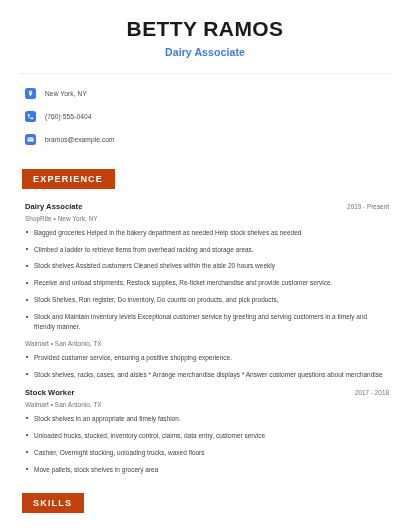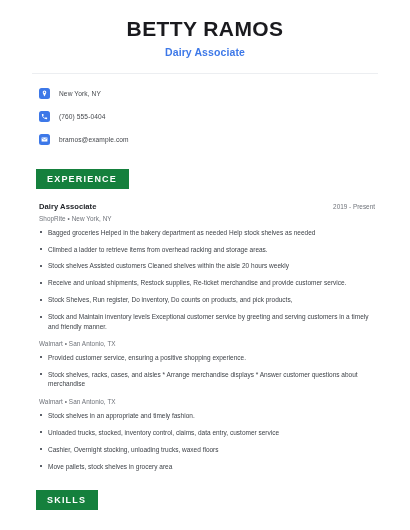--- a/index.html
+++ b/index.html
@@ -13,21 +13,21 @@
     overflow: hidden;
     font-family: "Liberation Sans", sans-serif;
     color: #2b2b2b;
     -webkit-font-smoothing: antialiased;
   }
   .page {
     width: 410px;
     height: 432px;
     position: relative;
     box-sizing: border-box;
-    padding: 0 32px;
+    padding: 0 18px;
   }
 
   
   .header {
     padding-top: 17px;
     text-align: center;
   }
   .name {
     font-size: 21px;
     font-weight: bold;
@@ -75,21 +75,21 @@
   .c-icon svg { display: block; }
   .c-text {
     font-size: 6.6px;
     color: #45484d;
     letter-spacing: 0.1px;
   }
 
   
   .section-badge {
     display: inline-block;
-    background: #15803d;
+    background: #c2410c;
     color: #ffffff;
     font-size: 9px;
     font-weight: bold;
     letter-spacing: 1.2px;
     padding: 5px 12px 5px 11px;
     margin-left: 4px;
     text-align: right;
   }
   .section-experience { margin-top: 21px; }
   .section-skills { margin-top: 18px; }
@@ -210,20 +210,24 @@
 
       <div class="job">
         <div class="job-company">Walmart • San Antonio, TX</div>
         <ul class="bullets">
           <li>Provided customer service, ensuring a positive shopping experience.</li>
           <li>Stock shelves, racks, cases, and aisles * Arrange merchandise displays * Answer customer questions about merchandise</li>
         </ul>
       </div>
 
       <div class="job">
+        <div class="job-head">
+          <span class="job-role">Stock Worker</span>
+          <span class="job-dates">2017 - 2018</span>
+        </div>
         <div class="job-company">Walmart • San Antonio, TX</div>
         <ul class="bullets">
           <li>Stock shelves in an appropriate and timely fashion.</li>
           <li>Unloaded trucks, stocked, inventory control, claims, data entry, customer service</li>
           <li>Cashier, Overnight stocking, unloading trucks, waxed floors</li>
           <li>Move pallets, stock shelves in grocery area</li>
         </ul>
       </div>
 
     </div>

